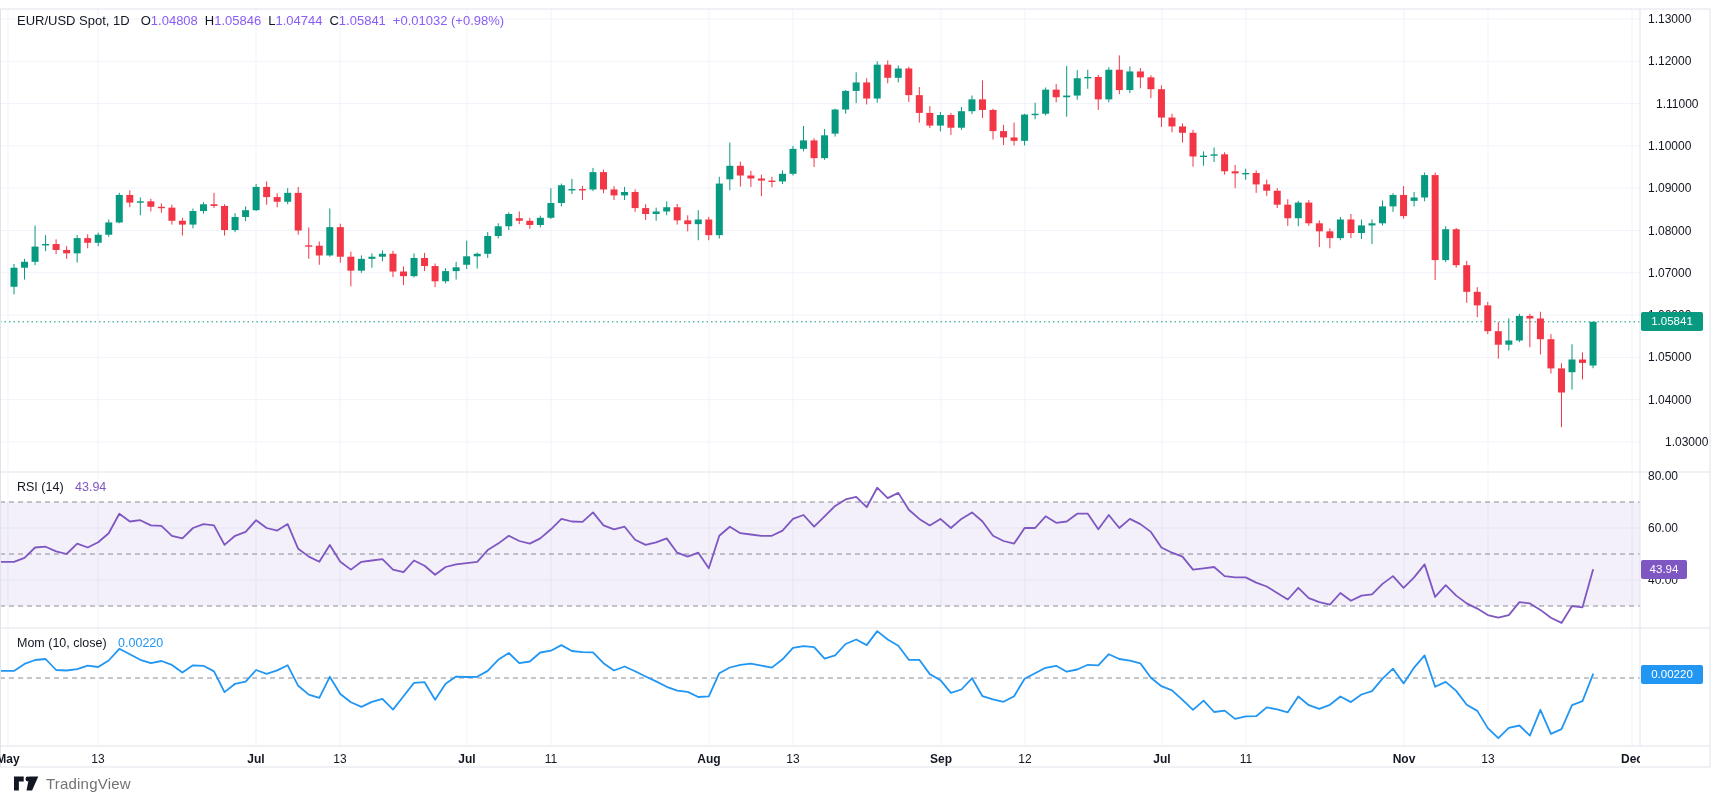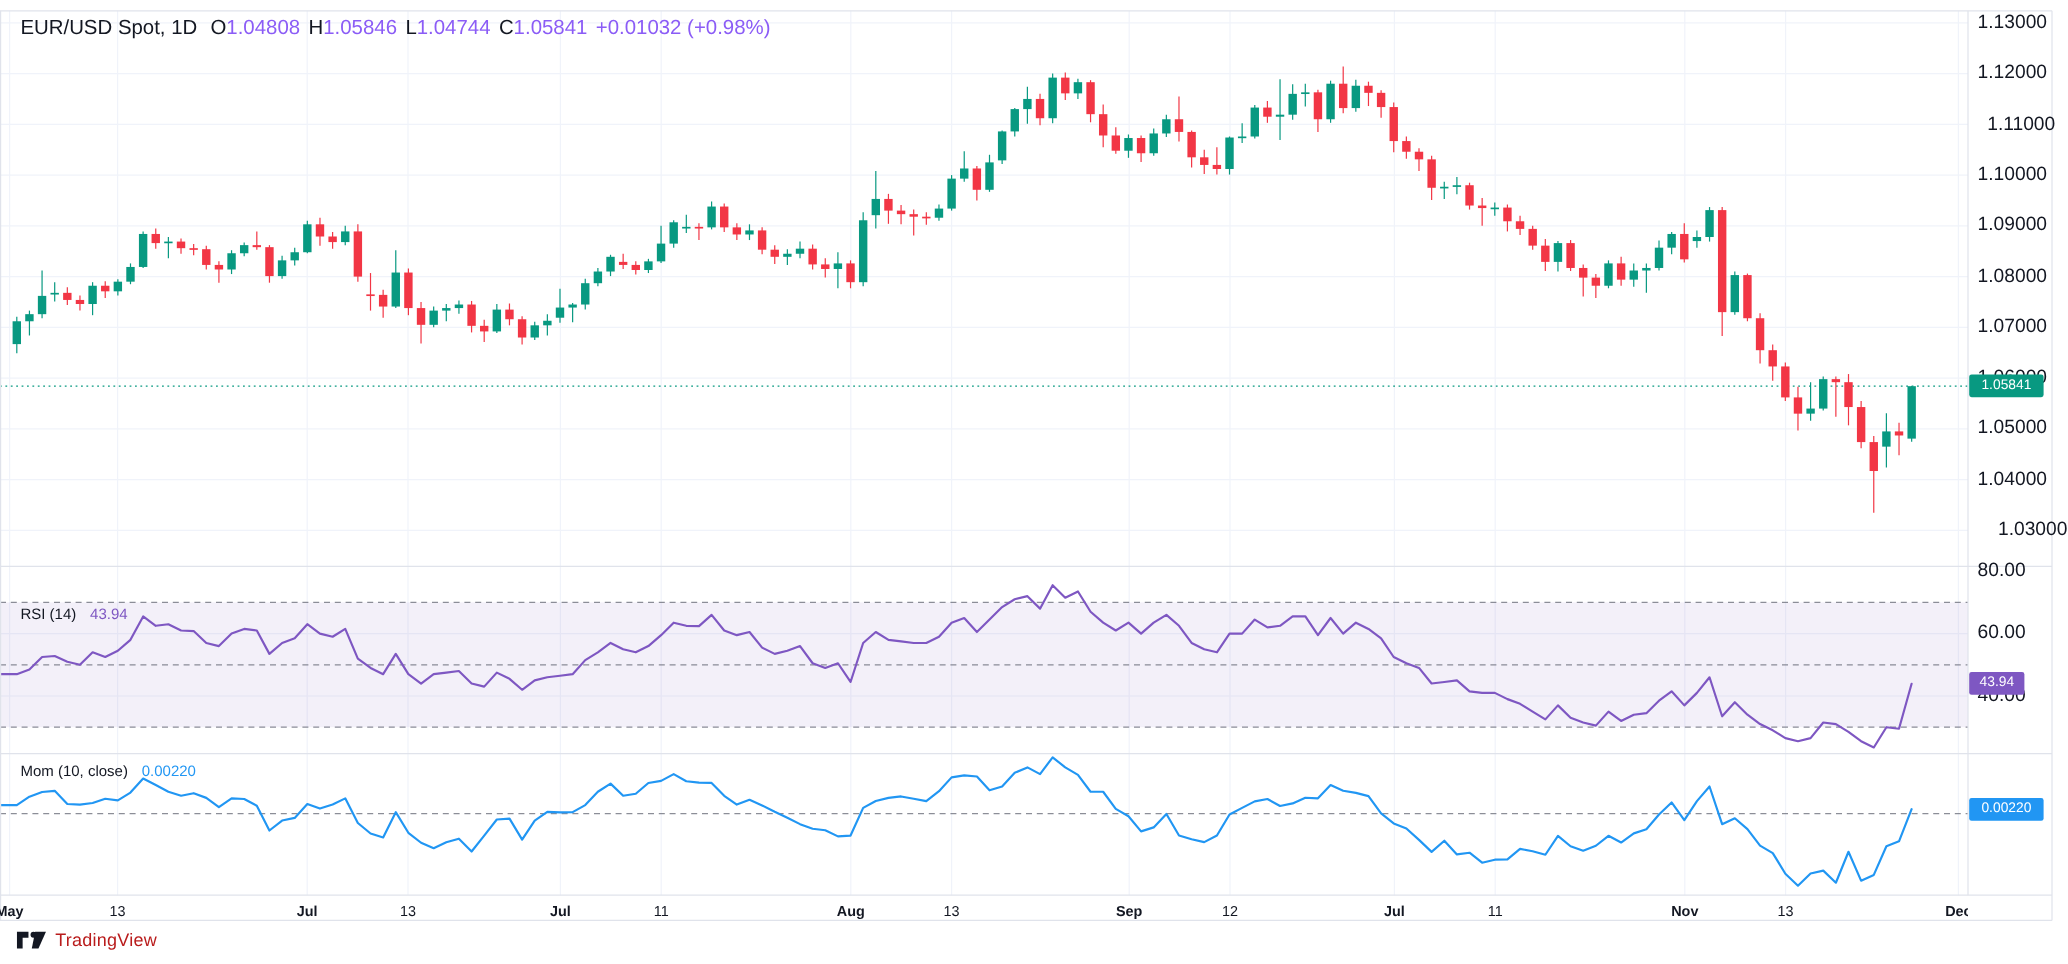--- a/index.html
+++ b/index.html
@@ -1,37 +1,37 @@
 <!DOCTYPE html>
 <html><head>
 <meta charset="utf-8">
 <style>
   html,body{margin:0;padding:0;background:#fff;}
   body{width:1723px;height:803px;position:relative;overflow:hidden;
        font-family:"Liberation Sans",sans-serif;color:#131722;}
   #chart-svg{position:absolute;left:0;top:0;}
   .abs{position:absolute;}
-  .legend{font-size:17px;white-space:nowrap;display:flex;gap:7px;align-items:baseline;}
+  .legend{font-size:13px;white-space:nowrap;display:flex;gap:7px;align-items:baseline;}
   .legend .sym{font-weight:500;color:#131722;margin-right:4px;}
   .legend .k{color:#131722;}
   .legend .v{color:#8b5cf6;}
   .legend2{font-size:12.5px;white-space:nowrap;}
   .legend2 .t{color:#131722;}
-  .axis-label{position:absolute;font-size:16px;color:#131722;line-height:16px;}
+  .axis-label{position:absolute;font-size:12px;color:#131722;line-height:16px;}
   .time-label{position:absolute;font-size:12px;color:#131722;line-height:16px;transform:translateX(-50%);}
   .time-label.major{font-weight:700;}
   .badge{position:absolute;left:1641px;width:62px;height:19px;line-height:19px;
          text-align:center;font-size:11.5px;color:#fff;border-radius:2px;}
   #price-badge{background:#089981;}
   #rsi-badge{background:#7E57C2;width:46px;}
   #mom-badge{background:#2196F3;}
   #time-axis{position:absolute;left:0;top:746px;width:1640px;height:21px;overflow:hidden;}
   #price-axis{position:absolute;left:1640px;top:0;width:70px;height:746px;}
   #tv-logo{position:absolute;left:14px;top:775px;display:flex;align-items:center;gap:7px;}
-  #tv-logo .txt{font-size:15px;font-weight:500;color:#b91c1c;letter-spacing:.2px;}
+  #tv-logo .txt{font-size:15px;font-weight:500;color:#737373;letter-spacing:.2px;}
 </style>
 </head>
 <body>
 
 <svg id="chart-svg" width="1723" height="803">
     <line x1="0" x2="1640" y1="19" y2="19" stroke="#F0F3FA" stroke-width="1"></line>
     <line x1="0" x2="1640" y1="61.2999999999991" y2="61.2999999999991" stroke="#F0F3FA" stroke-width="1"></line>
     <line x1="0" x2="1640" y1="103.59999999999914" y2="103.59999999999914" stroke="#F0F3FA" stroke-width="1"></line>
     <line x1="0" x2="1640" y1="145.89999999999918" y2="145.89999999999918" stroke="#F0F3FA" stroke-width="1"></line>
     <line x1="0" x2="1640" y1="188.19999999999922" y2="188.19999999999922" stroke="#F0F3FA" stroke-width="1"></line>
@@ -380,21 +380,21 @@
 
 <div class="abs legend" style="left:17px;top:13px;">
   <span class="sym">EUR/USD Spot, 1D</span>
   <span><span class="k">O</span><span class="v">1.04808</span></span>
   <span><span class="k">H</span><span class="v">1.05846</span></span>
   <span><span class="k">L</span><span class="v">1.04744</span></span>
   <span><span class="k">C</span><span class="v">1.05841</span></span>
   <span class="v">+0.01032 (+0.98%)</span>
 </div>
 
-<div class="abs legend2" style="left:17px;top:480px;margin-top:25px;">
+<div class="abs legend2" style="left:17px;top:480px;">
   <span class="t">RSI (14)</span>
   <span style="color:#7E57C2;margin-left:8px;">43.94</span>
 </div>
 
 <div class="abs legend2" style="left:17px;top:636px;">
   <span class="t">Mom (10, close)</span>
   <span style="color:#2196F3;margin-left:8px;">0.00220</span>
 </div>
 
 <div id="price-axis">

